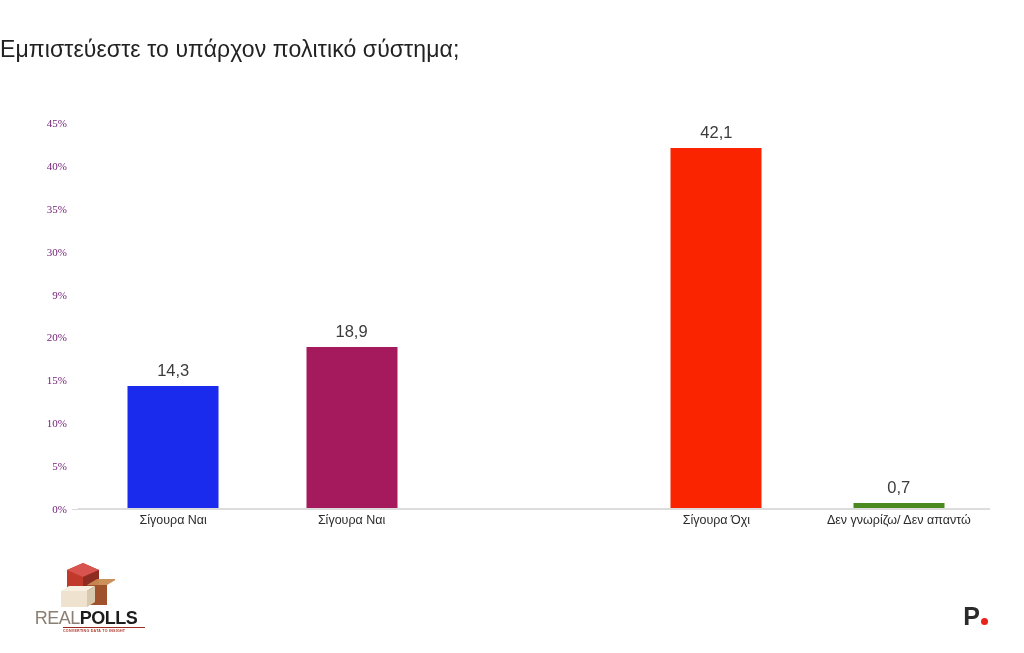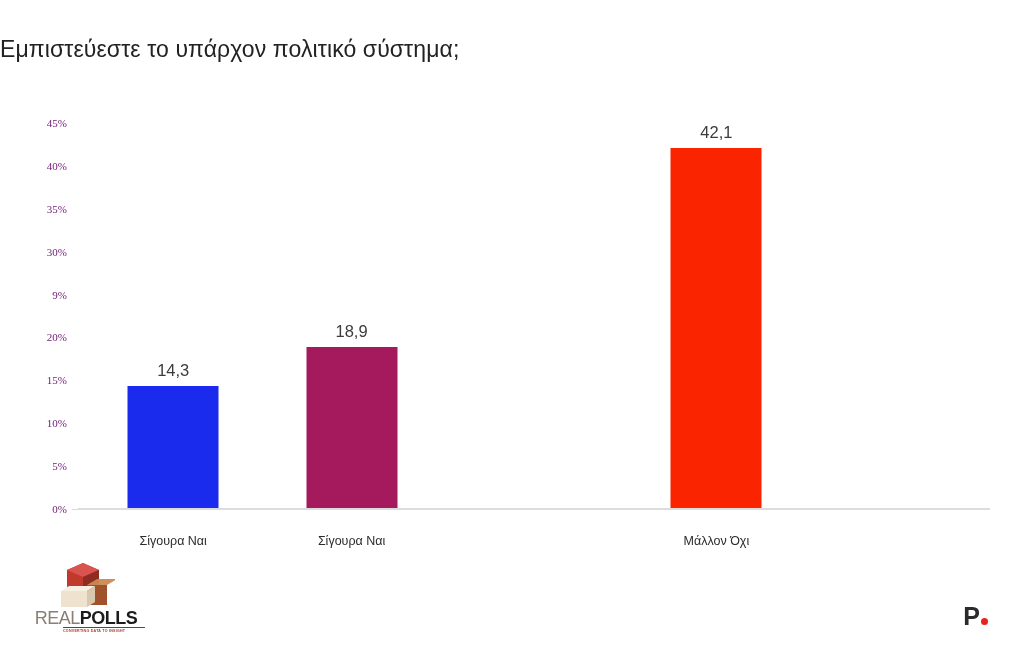--- a/index.html
+++ b/index.html
@@ -85,21 +85,21 @@
     transform: translateX(-50%);
     font-size: 16.5px;
     color: #3c3c3c;
     white-space: nowrap;
   }
   .cat-label {
     position: absolute;
     top: 386px;
     left: 50%;
     transform: translateX(-50%);
-    margin-top: 25px;
+    margin-top: 4px;
     font-size: 12.5px;
     color: #2b2b2b;
     white-space: nowrap;
   }
 
   
   #realpolls-logo {
     position: absolute;
     left: 27px;
     top: 563px;
@@ -181,21 +181,26 @@
         <div class="cat-label">Σίγουρα Ναι</div>
       </div>
       <div class="bar-group" style="left: 182.4px; width: 182.4px;">
         <div class="bar" style="height: 162.12px; background: rgb(165, 26, 92);"></div>
         <div class="bar-value" style="bottom: 168.12px;">18,9</div>
         <div class="cat-label">Σίγουρα Ναι</div>
       </div>
       <div class="bar-group" style="left: 547.2px; width: 182.4px;">
         <div class="bar" style="height: 361.124px; background: rgb(250, 36, 0);"></div>
         <div class="bar-value" style="bottom: 367.124px;">42,1</div>
-        <div class="cat-label">Μάλλον Όχι</div>
+        <div class="cat-label">Σίγουρα Όχι</div>
+      </div>
+      <div class="bar-group" style="left: 729.6px; width: 182.4px;">
+        <div class="bar" style="height: 6.00444px; background: rgb(74, 138, 30);"></div>
+        <div class="bar-value" style="bottom: 12.0044px;">0,7</div>
+        <div class="cat-label">Δεν γνωρίζω/ Δεν απαντώ</div>
       </div>
     </div>
   <div id="axis-line"></div>
 
   <div id="realpolls-logo">
     <svg id="logo-mark" viewBox="0 0 62 48" xmlns="http://www.w3.org/2000/svg">
       <polygon points="30,0 46,7 46,26 30,33 14,26 14,7" fill="#c0392b"></polygon>
       <polygon points="30,0 46,7 30,14 14,7" fill="#d9534f"></polygon>
       <polygon points="30,14 46,7 46,26 30,33" fill="#8e2c22"></polygon>
       <polygon points="34,22 54,22 54,42 34,42" fill="#a0522d"></polygon>

